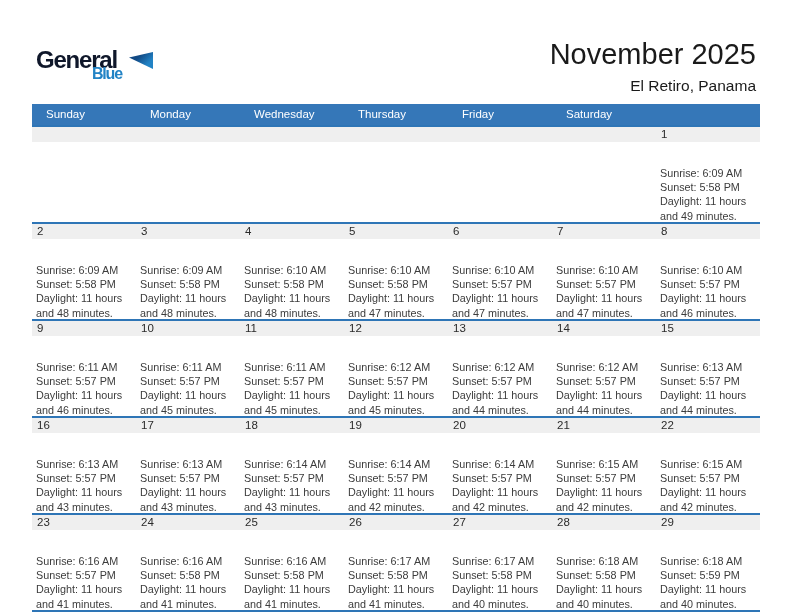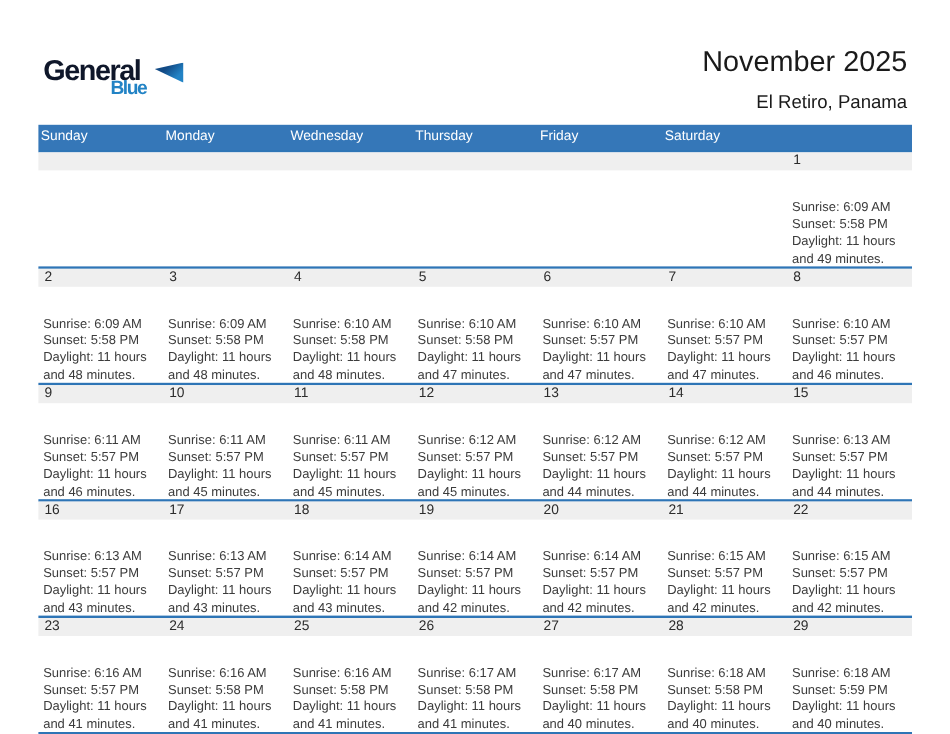--- a/index.html
+++ b/index.html
@@ -8,27 +8,27 @@
 
   
   .logo { position:absolute; left:36px; top:46px; width:130px; height:46px; }
   .logo-general { position:absolute; left:0; top:0; font-size:24px; font-weight:bold; letter-spacing:-1.2px; color:#0f172a; }
   .logo-triangle { position:absolute; left:93px; top:6px; width:24px; height:17px;
     background:linear-gradient(135deg,#124a85 35%, #2283c5 75%);
     clip-path:polygon(0 32%, 100% 0, 100% 100%); }
   .logo-blue { position:absolute; left:56px; top:19px; font-size:16px; font-weight:bold; letter-spacing:-1.2px; color:#2283c5; }
 
   
-  .title { position:absolute; right:36px; top:38px; font-size:24px; color:#1a1a1a; text-align:center; }
+  .title { position:absolute; right:36px; top:38px; font-size:29px; color:#1a1a1a; text-align:center; }
   .subtitle { position:absolute; right:36px; top:77px; font-size:15.5px; color:#1a1a1a; text-align:right; }
 
   
   .calendar { position:absolute; left:32px; top:104px; width:728px; }
   .weekday-row { display:flex; height:21px; background:#3577b8; }
-  .wd-cell { width:104px; font-size:11.5px; line-height:21px; color:#ffffff; padding-left:2px; overflow:hidden; }
+  .wd-cell { width:104px; font-size:11.5px; line-height:21px; color:#ffffff; padding-left:14px; overflow:hidden; }
 
   .week-row { border-top:2px solid #2e75b6; }
   .strip { display:flex; height:15px; background:#efefef; }
   .daynum { width:104px; font-size:11.5px; line-height:15px; color:#2b2b2b; padding-left:5px; }
   .details { display:flex; height:57px;margin-top:23px; }
   .cell { width:104px; padding:1px 2px 0 4px; overflow:hidden; }
   .cell div { font-size:10.8px; line-height:14.2px; color:#3c3c3c; white-space:nowrap; }
 </style>
 </head>
 <body>

